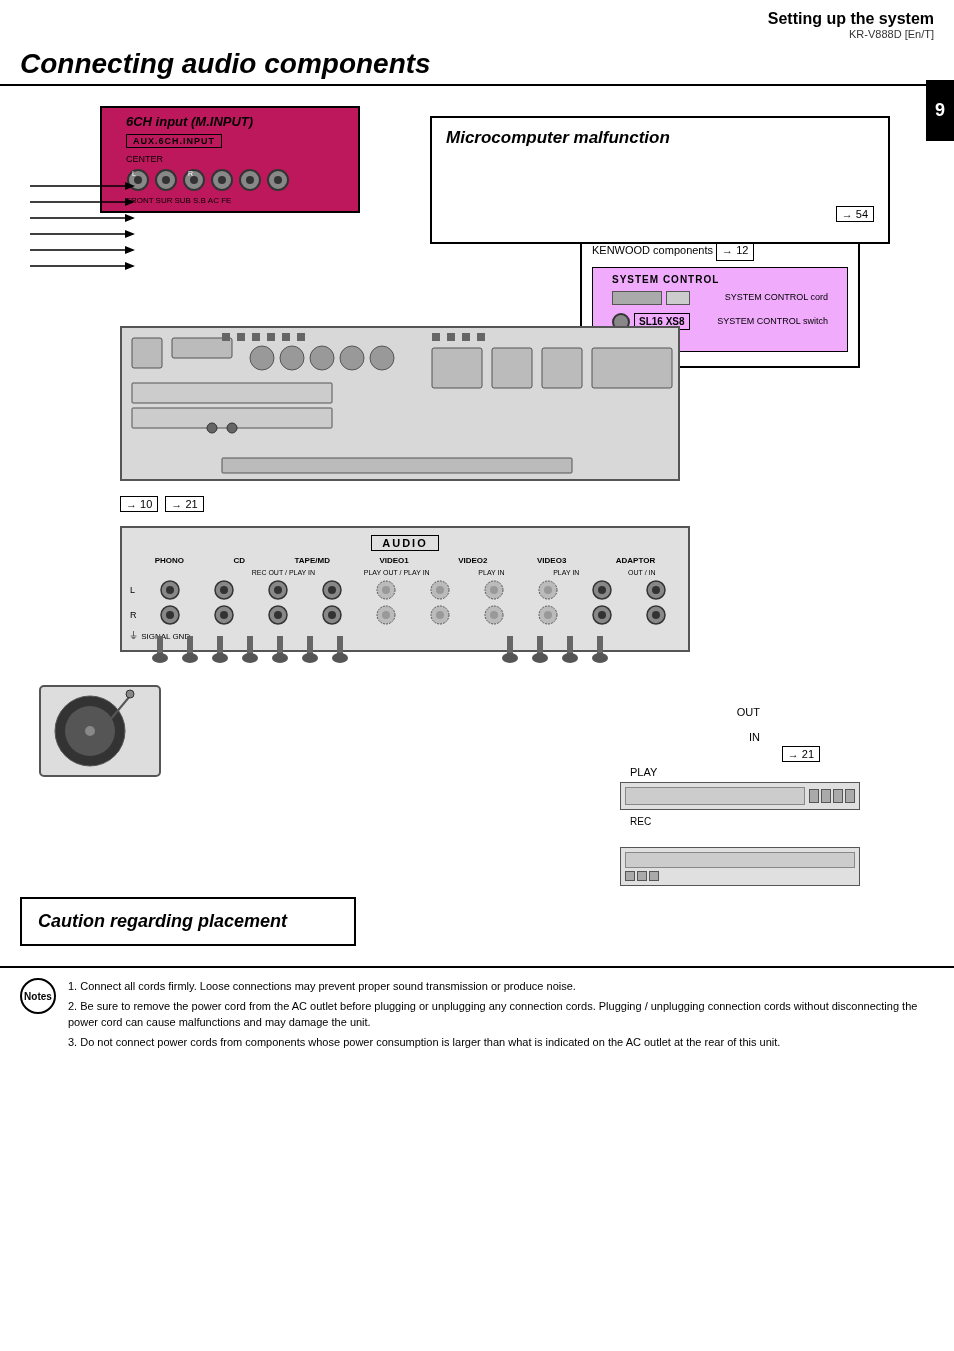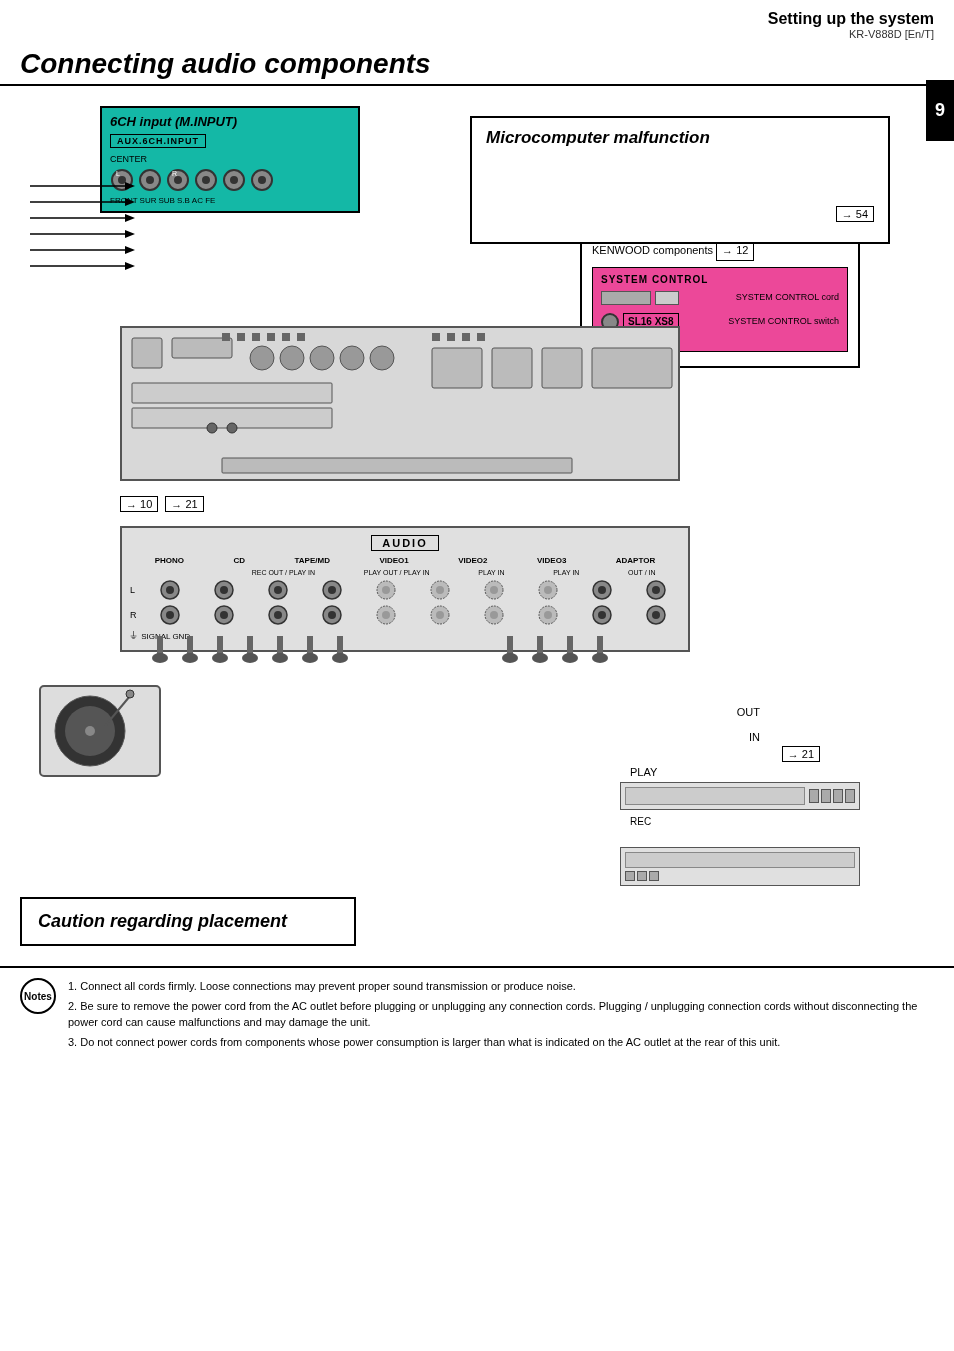--- a/index.html
+++ b/index.html
@@ -58,21 +58,21 @@
     .content {
       padding: 10px 30px 10px 20px;
       position: relative;
     }
 
     
     .malfunction-box {
       position: absolute;
       top: 10px;
       right: 30px;
-      width: 420px;
+      width: 460px;
       border: 2px solid #000;
       padding: 10px 14px 20px 14px;
       background: #fff;
       z-index: 10;
     }
     .malfunction-title {
       font-size: 17px;
       font-weight: bold;
       font-style: italic;
       margin-bottom: 8px;
@@ -97,22 +97,22 @@
       margin-top: 10px;
     }
 
     
     .input-6ch-box {
       position: absolute;
       top: 0;
       left: 80px;
       width: 260px;
       border: 2px solid #000;
-      padding: 6px 8px;
-      background: #14b8a6;
+      padding: 6px 24px;
+      background: #be185d;
     }
     .input-6ch-title {
       font-size: 13px;
       font-weight: bold;
       font-style: italic;
       margin-bottom: 4px;
     }
 
     
     .syscontrol-box {
@@ -130,23 +130,23 @@
       font-style: italic;
       margin-bottom: 4px;
     }
     .syscontrol-desc {
       font-size: 11px;
       margin-bottom: 6px;
       line-height: 1.4;
     }
     .syscontrol-inner {
       border: 1px solid #000;
-      padding: 6px 8px;
+      padding: 6px 19px;
       margin-bottom: 6px;
-      background: #ec4899;
+      background: #f0abfc;
     }
     .syscontrol-inner-title {
       font-size: 10px;
       font-weight: bold;
       letter-spacing: 1px;
       margin-bottom: 6px;
     }
 
     
     .caution-box {

